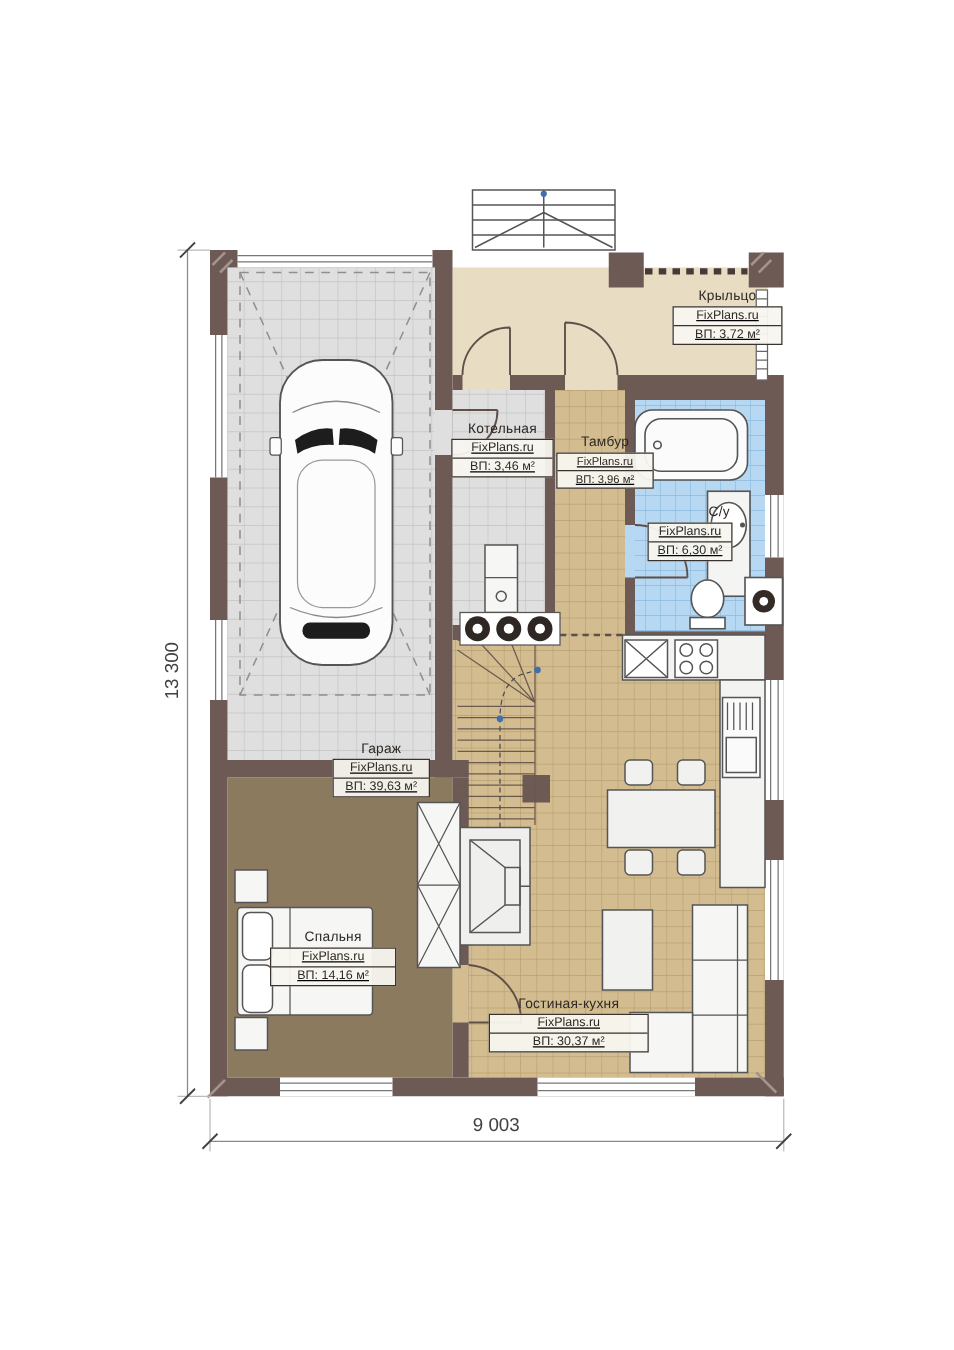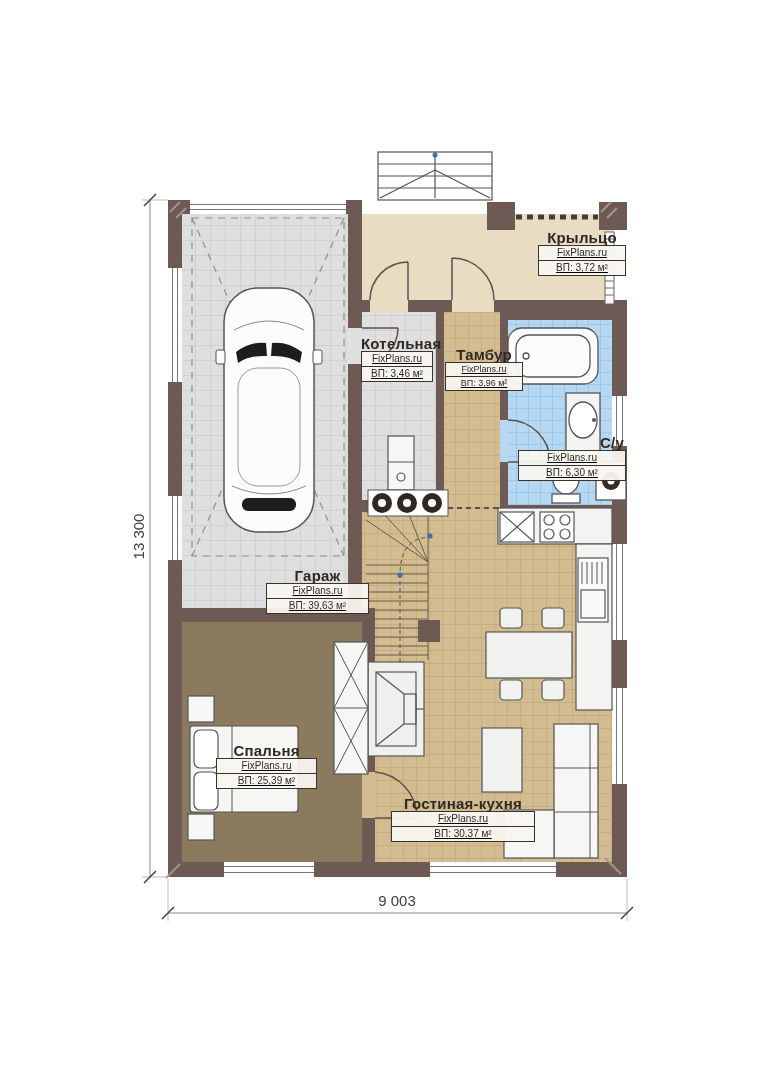--- a/index.html
+++ b/index.html
@@ -1,20 +1,20 @@
 <!DOCTYPE html>
 <html><head>
 <meta charset="utf-8">
 <style>
   html,body{margin:0;padding:0;background:#ffffff;}
   body{width:763px;height:1080px;font-family:"Liberation Sans",sans-serif;}
   .canvas{position:relative;width:763px;height:1080px;background:#fff;overflow:hidden;}
   .plan-svg{position:absolute;left:0;top:0;}
   .room-label{position:absolute;z-index:6;text-align:center;}
-  .room-name{font-weight:bold;font-size:15px;line-height:13px;color:#2e2925;margin-bottom:1px;letter-spacing:.2px;}
+  .room-name{font-weight:normal;font-size:11px;line-height:13px;color:#2e2925;margin-bottom:1px;letter-spacing:.2px;}
   .label-table{border:1.5px solid #3a322c;background:rgba(248,245,239,.95);text-decoration:underline;}
   .label-row{font-size:10px;line-height:12px;color:#2e2925;padding:1px 3px;white-space:nowrap;}
   .label-row + .label-row{border-top:1.5px solid #3a322c;}
   .room-label.small .label-row{font-size:9px;line-height:11px;padding:1px 2px;}
   .room-label.bath .room-name{text-align:right;padding-right:2px;}
   .dim{position:absolute;z-index:6;font-size:15px;color:#414141;text-align:center;}
   .dim-left{left:98px;top:528px;width:80px;transform:rotate(-90deg);}
   .dim-bottom{left:352px;top:892px;width:90px;}
 </style>
 </head>
@@ -270,61 +270,61 @@
 </svg>
 
   <div class="room-label" style="left:538px;top:231px;width:88px;">
     <div class="room-name">Крыльцо</div>
     <div class="label-table">
       <div class="label-row">FixPlans.ru</div>
       <div class="label-row">ВП: 3,72 м²</div>
     </div>
   </div>
 
-  <div class="room-label" style="left:361px;top:337px;width:72px;">
+  <div class="room-label" style="left:361px;top:337px;width:82px;">
     <div class="room-name">Котельная</div>
     <div class="label-table">
       <div class="label-row">FixPlans.ru</div>
       <div class="label-row">ВП: 3,46 м²</div>
     </div>
   </div>
 
   <div class="room-label small" style="left:445px;top:348px;width:78px;">
     <div class="room-name">Тамбур</div>
     <div class="label-table">
       <div class="label-row">FixPlans.ru</div>
       <div class="label-row">ВП: 3,96 м²</div>
     </div>
   </div>
 
-  <div class="room-label bath" style="left:518px;top:436px;width:108px;">
+  <div class="room-label bath" style="left:518px;top:404px;width:68px;">
     <div class="room-name">С/у</div>
     <div class="label-table">
       <div class="label-row">FixPlans.ru</div>
       <div class="label-row">ВП: 6,30 м²</div>
     </div>
   </div>
 
-  <div class="room-label" style="left:266px;top:569px;width:103px;">
+  <div class="room-label" style="left:266px;top:593px;width:78px;">
     <div class="room-name">Гараж</div>
     <div class="label-table">
       <div class="label-row">FixPlans.ru</div>
       <div class="label-row">ВП: 39,63 м²</div>
     </div>
   </div>
 
   <div class="room-label" style="left:216px;top:744px;width:101px;">
     <div class="room-name">Спальня</div>
     <div class="label-table">
       <div class="label-row">FixPlans.ru</div>
-      <div class="label-row">ВП: 25,39 м²</div>
-    </div>
-  </div>
-
-  <div class="room-label" style="left:391px;top:797px;width:144px;">
+      <div class="label-row">ВП: 14,16 м²</div>
+    </div>
+  </div>
+
+  <div class="room-label" style="left:391px;top:797px;width:128px;">
     <div class="room-name">Гостиная-кухня</div>
     <div class="label-table">
       <div class="label-row">FixPlans.ru</div>
       <div class="label-row">ВП: 30,37 м²</div>
     </div>
   </div>
 
   <div class="dim dim-left">
     <span>13 300</span>
   </div>

